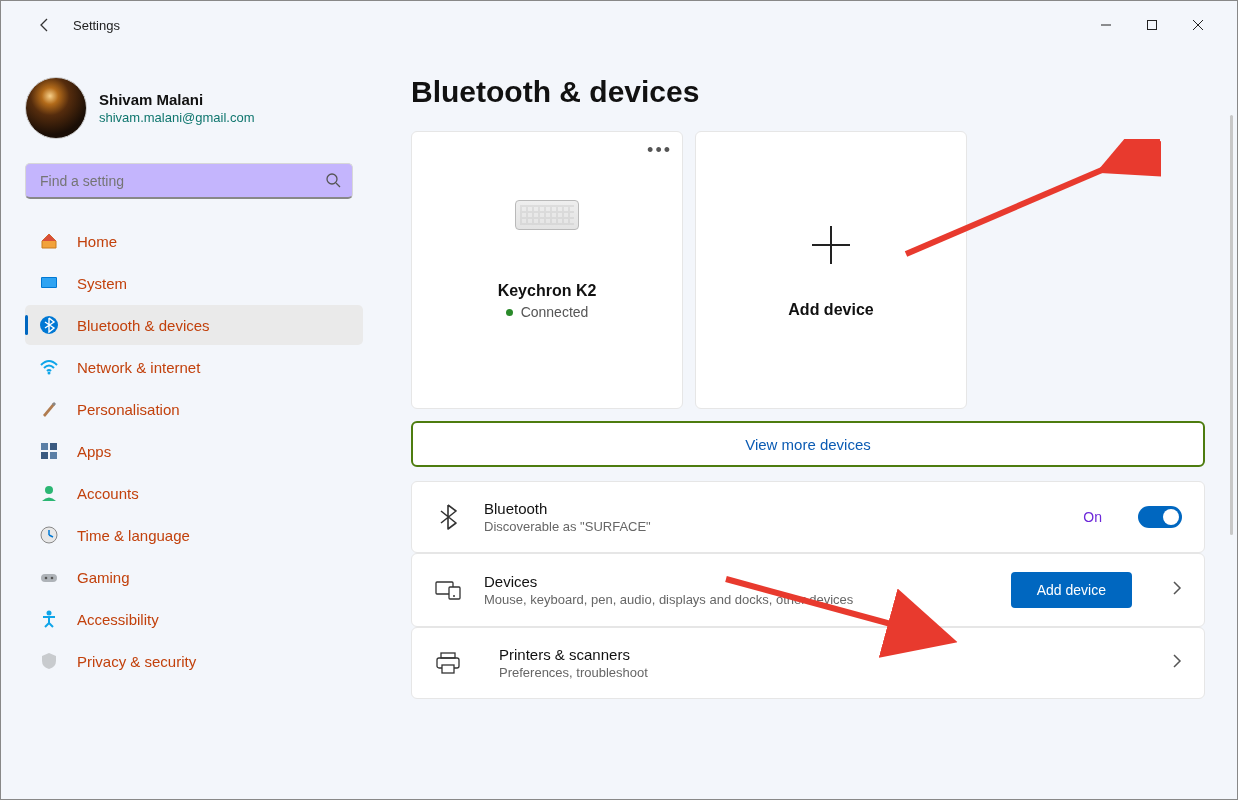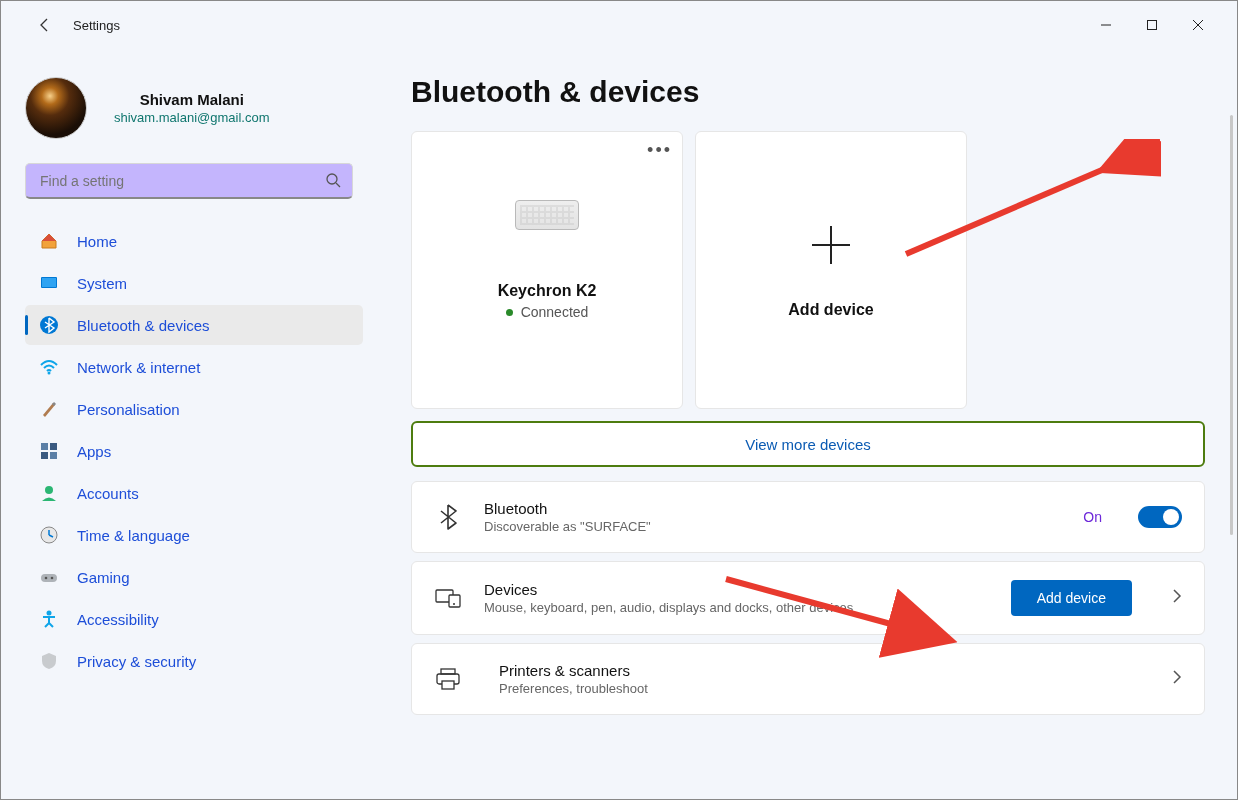--- a/index.html
+++ b/index.html
@@ -4,47 +4,47 @@
 <style>
   * { box-sizing: border-box; margin: 0; padding: 0; font-family: "Segoe UI", -apple-system, sans-serif; }
   body { background: #f3f6fb; width: 1238px; height: 800px; overflow: hidden; position: relative; border:1px solid #888; }
   .titlebar { height: 48px; display:flex; align-items:center; padding-left:28px; padding-right:16px; }
   .titlebar .back { width: 32px; color:#333; display:flex; align-items:center; justify-content:center; margin-right:12px;}
   .titlebar .title { font-size:13px; color:#222; }
   .titlebar .win-controls { margin-left:auto; display:flex; }
   .titlebar .win-controls .wc { width:46px; height:32px; display:flex; align-items:center; justify-content:center; color:#222; }
   .layout { display:flex; height: calc(100% - 48px); }
   .sidebar { width: 380px; padding: 18px 18px 0 24px; }
-  .profile { display:flex; align-items:center; gap:27px; margin-bottom:24px; margin-top:10px;text-align:center;}
+  .profile { display:flex; align-items:center; gap:12px; margin-bottom:24px; margin-top:10px;}
   .profile .avatar { width:62px; height:62px; border-radius:50%; background: radial-gradient(circle at 40% 30%, #f7d08a 0%, #b36b1a 15%, #552c0d 35%, #1a0e06 70%); flex-shrink:0; border:1px solid #ccc;}
   .profile .name { font-weight:600; font-size:15px; color:#111; }
   .profile .email { font-size:13px; color:#0f766e; margin-top:2px;}
   .search-wrap { position:relative; margin-bottom:22px; margin-right:10px;}
   .search { width:100%; height:36px; border:1px solid #d7d7d7; border-bottom:2px solid #888; border-radius:5px; background:#c4b5fd; padding:0 40px 0 14px; font-size:14px; color:#666; }
   .search-icon { position:absolute; right:12px; top:9px; color:#555; }
   .nav { display:flex; flex-direction:column; gap:2px; }
-  .nav-item { display:flex; align-items:center; gap:18px; height:40px; padding:0 14px; border-radius:5px; font-size:15px; color:#1d4ed8; cursor:default; position:relative;}
+  .nav-item { display:flex; align-items:center; gap:18px; height:40px; padding:0 14px; border-radius:5px; font-size:15px; color:#c2410c; cursor:default; position:relative;}
   .nav-item .icon { width:20px; display:flex; align-items:center; justify-content:center; }
   .nav-item.active { background:#eaeaea; }
   .nav-item.active::before { content:""; position:absolute; left:0px; top:10px; bottom:10px; width:3px; background:#0067c0; border-radius:2px;}
   .main { flex:1; padding: 26px 32px 0 30px; overflow:hidden; position:relative;}
   h1 { font-size:30px; font-weight:600; color:#111; margin-bottom:22px; }
   .cards-row { display:flex; gap:12px; margin-bottom:12px; }
   .card { width:272px; height:278px; background:#fff; border:1px solid #e6e6e6; border-radius:6px; position:relative; display:flex; flex-direction:column; align-items:center; justify-content:center; }
   .card .more { position:absolute; top:8px; right:10px; font-size:18px; color:#555; letter-spacing:2px;}
   .card .kbd-icon { width:64px; height:30px; border:1px solid #b9b9b9; border-radius:4px; margin-bottom:52px; margin-top:-20px; background:linear-gradient(#eee,#e3e3e3); position:relative;}
   .card .kbd-icon::after { content:""; position:absolute; left:4px; right:4px; top:4px; bottom:4px; background: repeating-linear-gradient(to right, #bbb 0 2px, transparent 2px 6px), repeating-linear-gradient(to bottom, #bbb 0 2px, transparent 2px 6px); opacity:.3;}
   .card .dev-name { font-size:16px; font-weight:600; color:#111; }
   .card .dev-status { font-size:14px; color:#555; margin-top:4px; display:flex; align-items:center; gap:8px;}
   .card .dev-status .dot { width:7px; height:7px; border-radius:50%; background:#2a8a2a; display:inline-block;}
   .card.add { cursor:default; }
   .card.add .plus { font-size:44px; font-weight:200; color:#222; margin-bottom:26px; line-height:1;}
   .card.add .add-label { font-size:16px; font-weight:600; color:#111; }
   .viewmore { background:#fff; border:2px solid #4d7c0f; border-radius:6px; height:46px; display:flex; align-items:center; justify-content:center; color:#0b5bb3; font-size:15px; margin-bottom:14px;}
-  .row { background:#fff; border:1px solid #e6e6e6; border-radius:6px; display:flex; align-items:center; padding:18px 22px; margin-bottom:8px; gap:22px;}
+  .row { background:#fff; border:1px solid #e6e6e6; border-radius:6px; display:flex; align-items:center; padding:18px 22px; margin-bottom:0; gap:22px;}
   .row .row-icon { width:28px; color:#333; display:flex; align-items:center; justify-content:center;}
   .row .row-text { flex:1; }
   .row .row-title { font-size:15px; color:#111; }
   .row .row-sub { font-size:13px; color:#666; margin-top:2px;}
   .row .on-label { font-size:14px; color:#6d28d9; margin-right:14px;}
   .toggle { width:44px; height:22px; background:#0067c0; border-radius:11px; position:relative;}
   .toggle::after { content:""; position:absolute; right:3px; top:3px; width:16px; height:16px; background:#fff; border-radius:50%;}
   .btn-primary { background:#0067c0; color:#fff; border:none; border-radius:4px; height:36px; padding:0 26px; font-size:14px;}
   .chev { color:#555; font-size:18px; margin-left:18px;}
   .arrow { position:absolute; pointer-events:none; }

